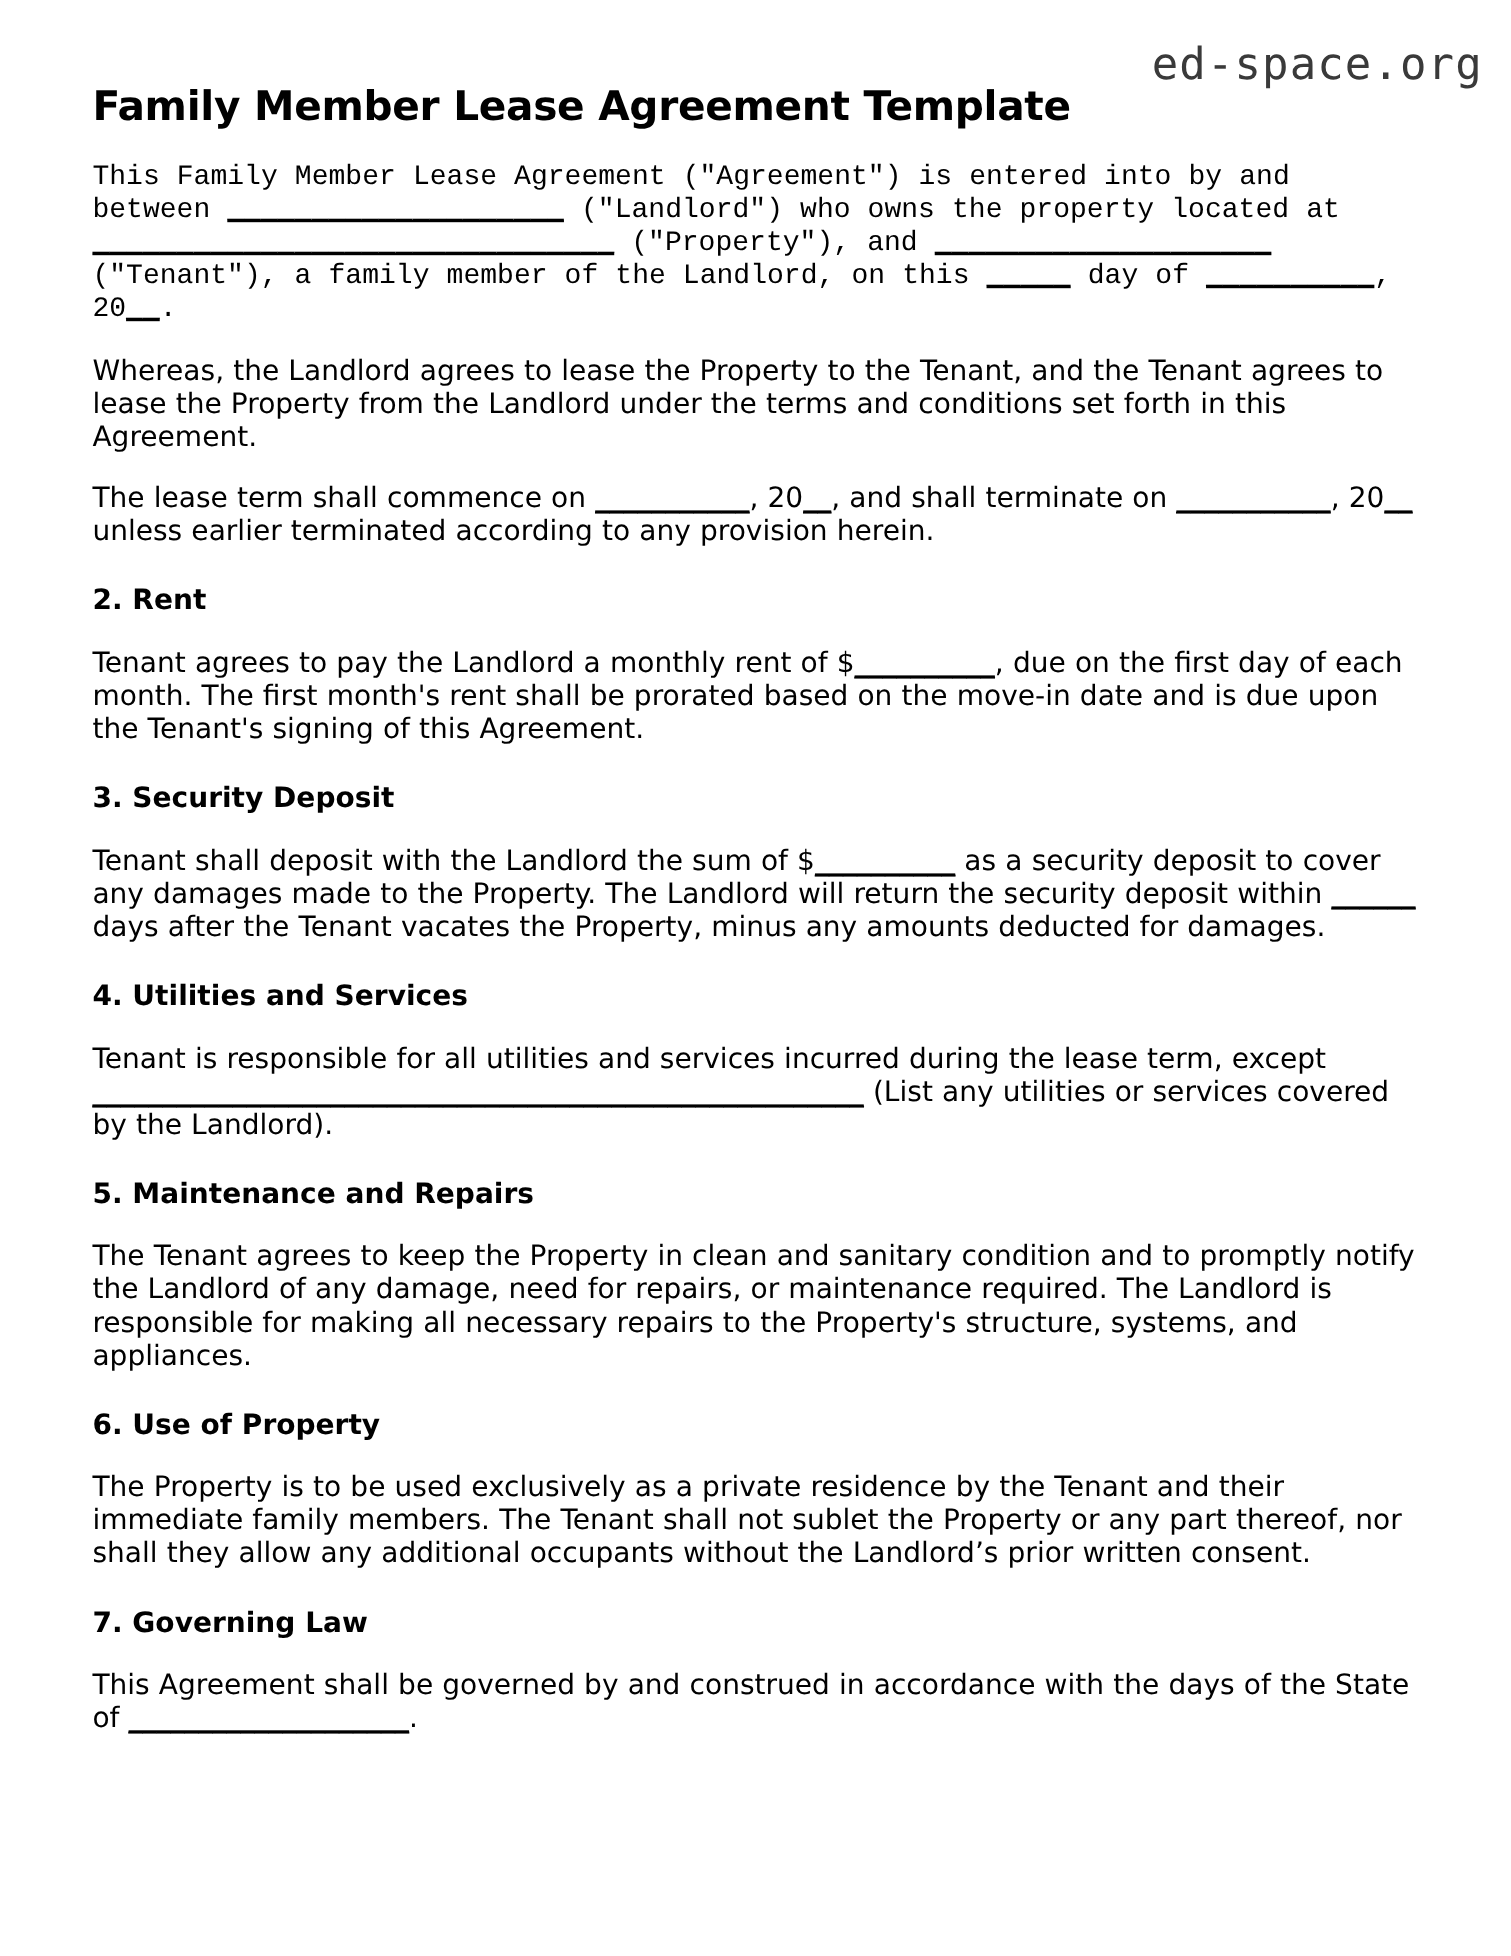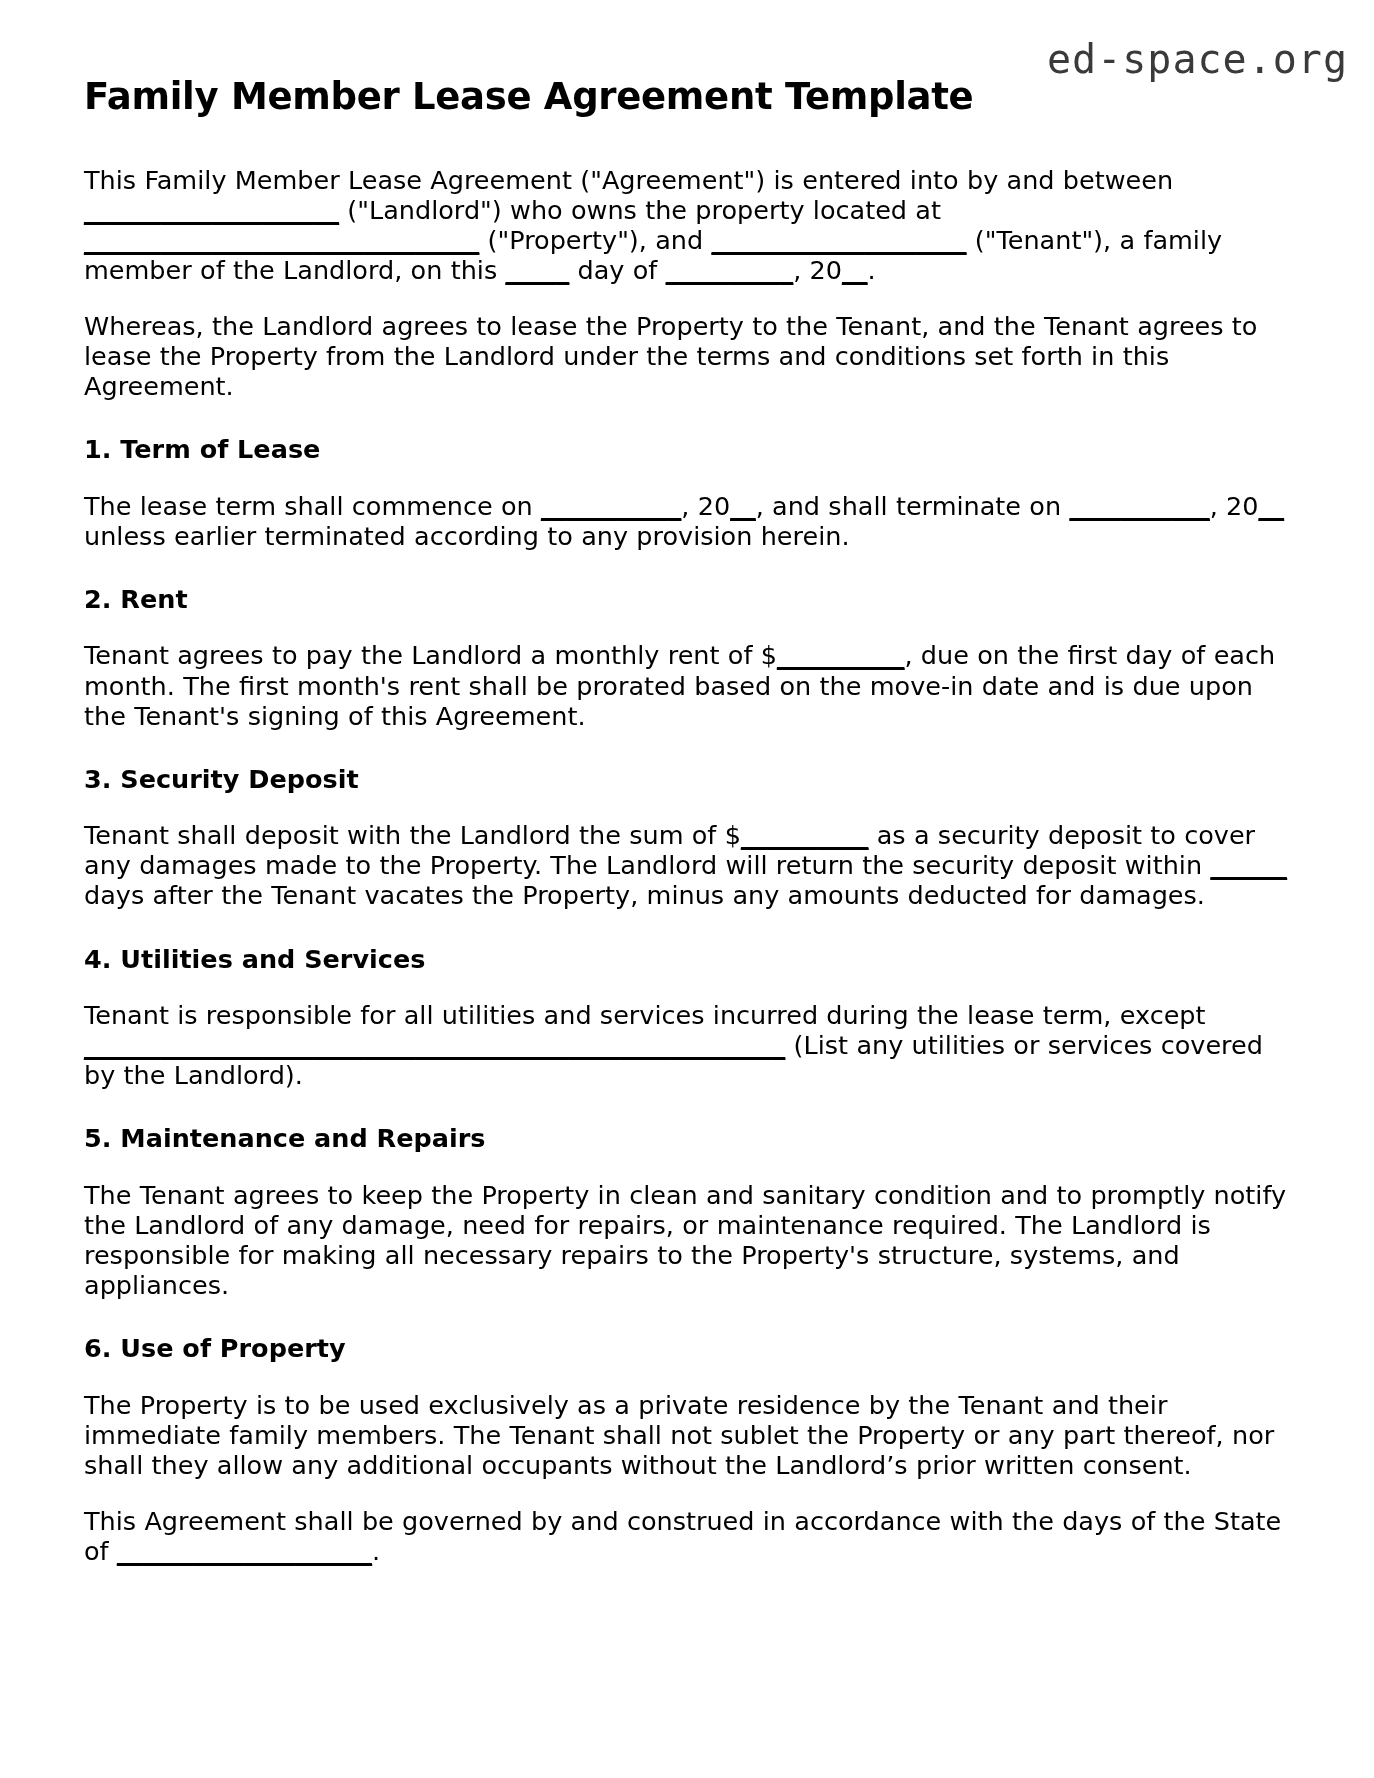--- a/index.html
+++ b/index.html
@@ -44,21 +44,22 @@
     letter-spacing: -0.3px;
   }
   p.para {
     font-size: 25.5px;
     line-height: 1.18;
     margin: 26px 0 0 0;
     text-align: left;
     word-spacing: 0.2px;
   }
   p.para.first {
-    margin-top: 46px;
+    margin-top: 27px;
+    font-family: Liberation Mono, monospace;
   }
   h2.sec-head {
     font-size: 25.5px;
     font-weight: bold;
     margin: 33px 0 0 0;
     line-height: 1.2;
   }
   h2.sec-head + p.para {
   }
   .blank {
@@ -76,34 +77,34 @@
   <div class="watermark">ed-space.org</div>
 
   <div class="content">
 
     <h1 class="doc-title">Family Member Lease Agreement Template</h1>
 
     <p class="para first"><span>This Family Member Lease Agreement ("Agreement") is entered into by and between </span><span class="blank">____________________</span><span> ("Landlord") who owns the property located at </span><span class="blank">_______________________________</span><span> ("Property"), and </span><span class="blank">____________________</span><span> ("Tenant"), a family member of the Landlord, on this </span><span class="blank">_____</span><span> day of </span><span class="blank">__________</span><span>, 20</span><span class="blank">__</span><span>.</span></p>
 
     <p class="para">Whereas, the Landlord agrees to lease the Property to the Tenant, and the Tenant agrees to lease the Property from the Landlord under the terms and conditions set forth in this Agreement.</p>
 
-    <h2 class="sec-head">1. Term of Lease</h2>
     <p class="para"><span>The lease term shall commence on </span><span class="blank">___________</span><span>, 20</span><span class="blank">__</span><span>, and shall terminate on </span><span class="blank">___________</span><span>, 20</span><span class="blank">__</span><span> unless earlier terminated according to any provision herein.</span></p>
 
     <h2 class="sec-head">2. Rent</h2>
     <p class="para"><span>Tenant agrees to pay the Landlord a monthly rent of $</span><span class="blank">__________</span><span>, due on the first day of each month. The first month's rent shall be prorated based on the move-in date and is due upon the Tenant's signing of this Agreement.</span></p>
 
     <h2 class="sec-head">3. Security Deposit</h2>
     <p class="para"><span>Tenant shall deposit with the Landlord the sum of $</span><span class="blank">__________</span><span> as a security deposit to cover any damages made to the Property. The Landlord will return the security deposit within </span><span class="blank">______</span><span> days after the Tenant vacates the Property, minus any amounts deducted for damages.</span></p>
 
     <h2 class="sec-head">4. Utilities and Services</h2>
     <p class="para"><span>Tenant is responsible for all utilities and services incurred during the lease term, except </span><span class="blank">_______________________________________________________</span><span> (List any utilities or services covered by the Landlord).</span></p>
 
     <h2 class="sec-head">5. Maintenance and Repairs</h2>
     <p class="para">The Tenant agrees to keep the Property in clean and sanitary condition and to promptly notify the Landlord of any damage, need for repairs, or maintenance required. The Landlord is responsible for making all necessary repairs to the Property's structure, systems, and appliances.</p>
 
     <h2 class="sec-head">6. Use of Property</h2>
     <p class="para">The Property is to be used exclusively as a private residence by the Tenant and their immediate family members. The Tenant shall not sublet the Property or any part thereof, nor shall they allow any additional occupants without the Landlord’s prior written consent.</p>
 
+    <h2 class="sec-head">7. Governing Law</h2>
     <p class="para"><span>This Agreement shall be governed by and construed in accordance with the days of the State of </span><span class="blank">____________________</span><span>.</span></p>
 
   </div>
 </div>
 
 </body></html>

